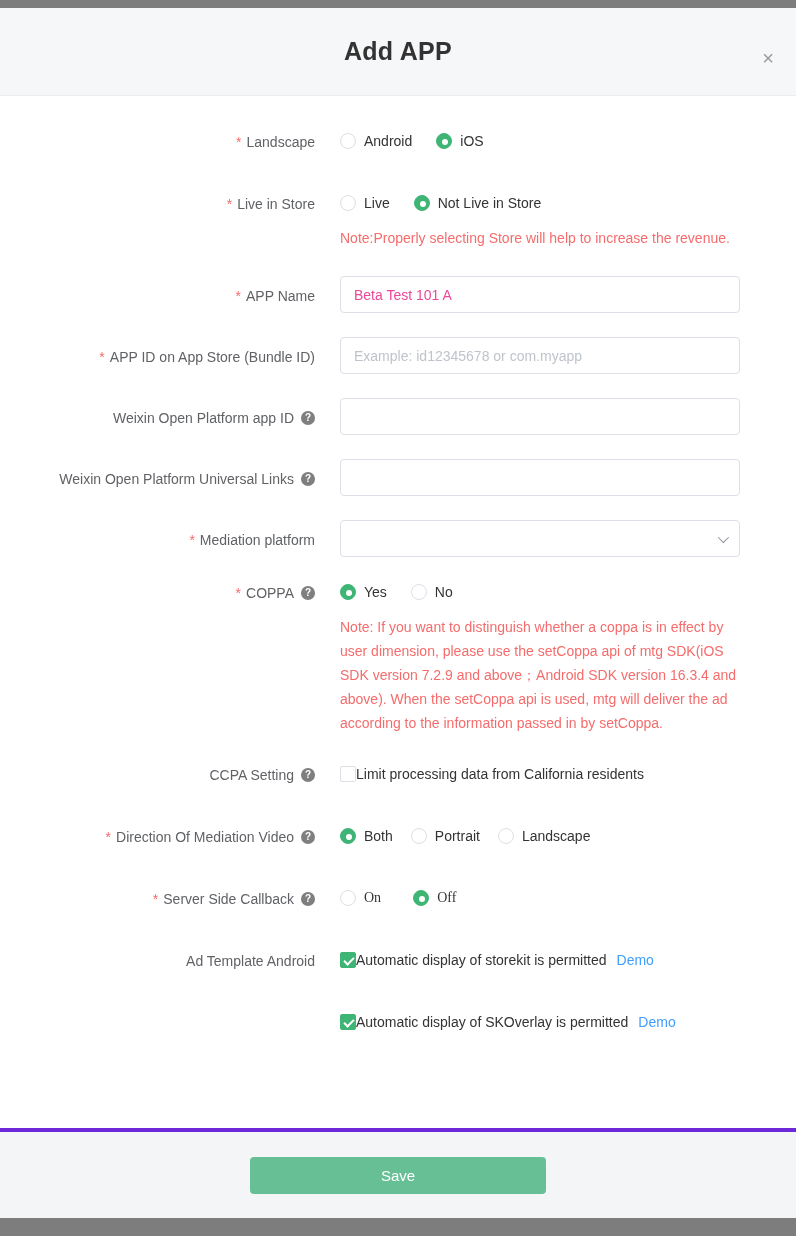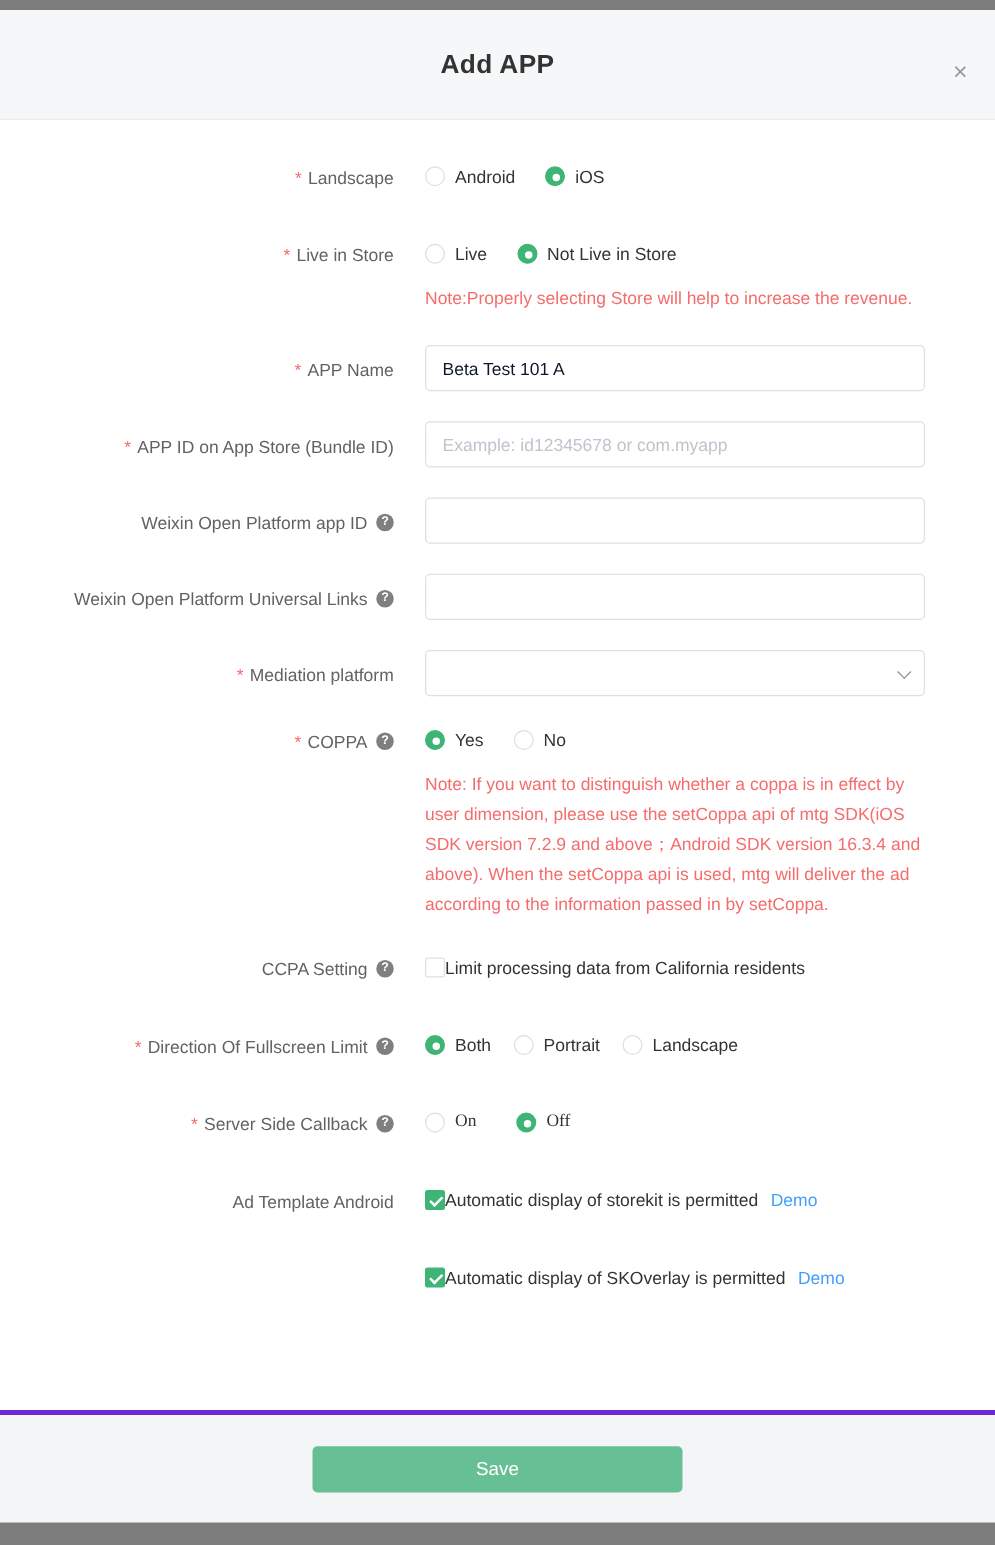--- a/index.html
+++ b/index.html
@@ -18,21 +18,21 @@
   }
   .page{width:796px;height:1236px;display:flex;flex-direction:column;overflow:hidden;}
   .bar-top{height:8px;background:var(--bar-gray);flex:0 0 auto;}
   .bar-bottom{height:18px;background:var(--bar-gray);flex:0 0 auto;}
   .modal{flex:1;display:flex;flex-direction:column;background:#fff;min-height:0;}
   .modal-header{
     flex:0 0 88px;background:#f6f7f8;position:relative;
     display:flex;align-items:center;justify-content:center;
     border-bottom:1px solid #ececec;
   }
-  .modal-title{font-size:21px;font-weight:bold;color:#333;letter-spacing:.3px;}
+  .modal-title{font-size:25px;font-weight:bold;color:#333;letter-spacing:.3px;}
   .close-button{
     position:absolute;right:22px;top:40px;font-size:20px;line-height:20px;
     color:#9a9a9a;cursor:pointer;font-weight:normal;
   }
   .modal-body{flex:1;padding-top:34px;overflow:hidden;background:#fff;}
   .form-row{display:flex;align-items:flex-start;}
   .row-gap-lg{margin-bottom:40px;}
   .row-gap-md{margin-bottom:24px;}
   .row-gap-note{margin-bottom:26px;}
   .label-col{
@@ -67,21 +67,21 @@
     content:"";position:absolute;left:5px;top:2px;width:4px;height:8px;
     border-right:2px solid #fff;border-bottom:2px solid #fff;transform:rotate(45deg);
   }
   .checkbox-text{font-size:14px;color:#333;}
   .demo-link{font-size:14px;color:var(--link-blue);margin-left:10px;cursor:pointer;text-decoration:none;}
   .note{
     margin-top:12px;font-size:14px;color:var(--danger-red);line-height:24px;width:400px;
   }
   .text-input{
     width:400px;height:37px;border:1px solid var(--border-gray);border-radius:4px;
-    padding:0 13px;font-size:14px;color:#0f172a;outline:none;
+    padding:0 13px;font-size:14px;color:#ec4899;outline:none;
     font-family:"Liberation Sans","DejaVu Sans",sans-serif;background:#fff;
   }
   .text-input::placeholder{color:#bfc4cc;}
   .select-box{
     width:400px;height:37px;border:1px solid var(--border-gray);border-radius:4px;
     display:flex;align-items:center;justify-content:flex-end;padding:0 13px;background:#fff;cursor:pointer;
   }
   .chevron-down{
     width:8px;height:8px;border-right:1px solid #8a9099;border-bottom:1px solid #8a9099;
     transform:rotate(45deg) translateY(-2px);
@@ -231,21 +231,21 @@
           <div class="checkbox-line">
             <span class="checkbox"></span>
             <span class="checkbox-text">Limit processing data from California residents</span>
           </div>
         </div>
       </div>
 
       <div class="form-row row-gap-lg">
         <div class="label-col">
           <span class="req">*</span>
-          <span>Direction Of Fullscreen Limit</span>
+          <span>Direction Of Mediation Video</span>
           <span class="help-icon"></span>
         </div>
         <div class="control-col">
           <div class="radio-group" style="gap:18px;">
             <span class="radio">
               <span class="radio-input checked"></span>
               <span class="radio-text">Both</span>
             </span>
             <span class="radio">
               <span class="radio-input"></span>

